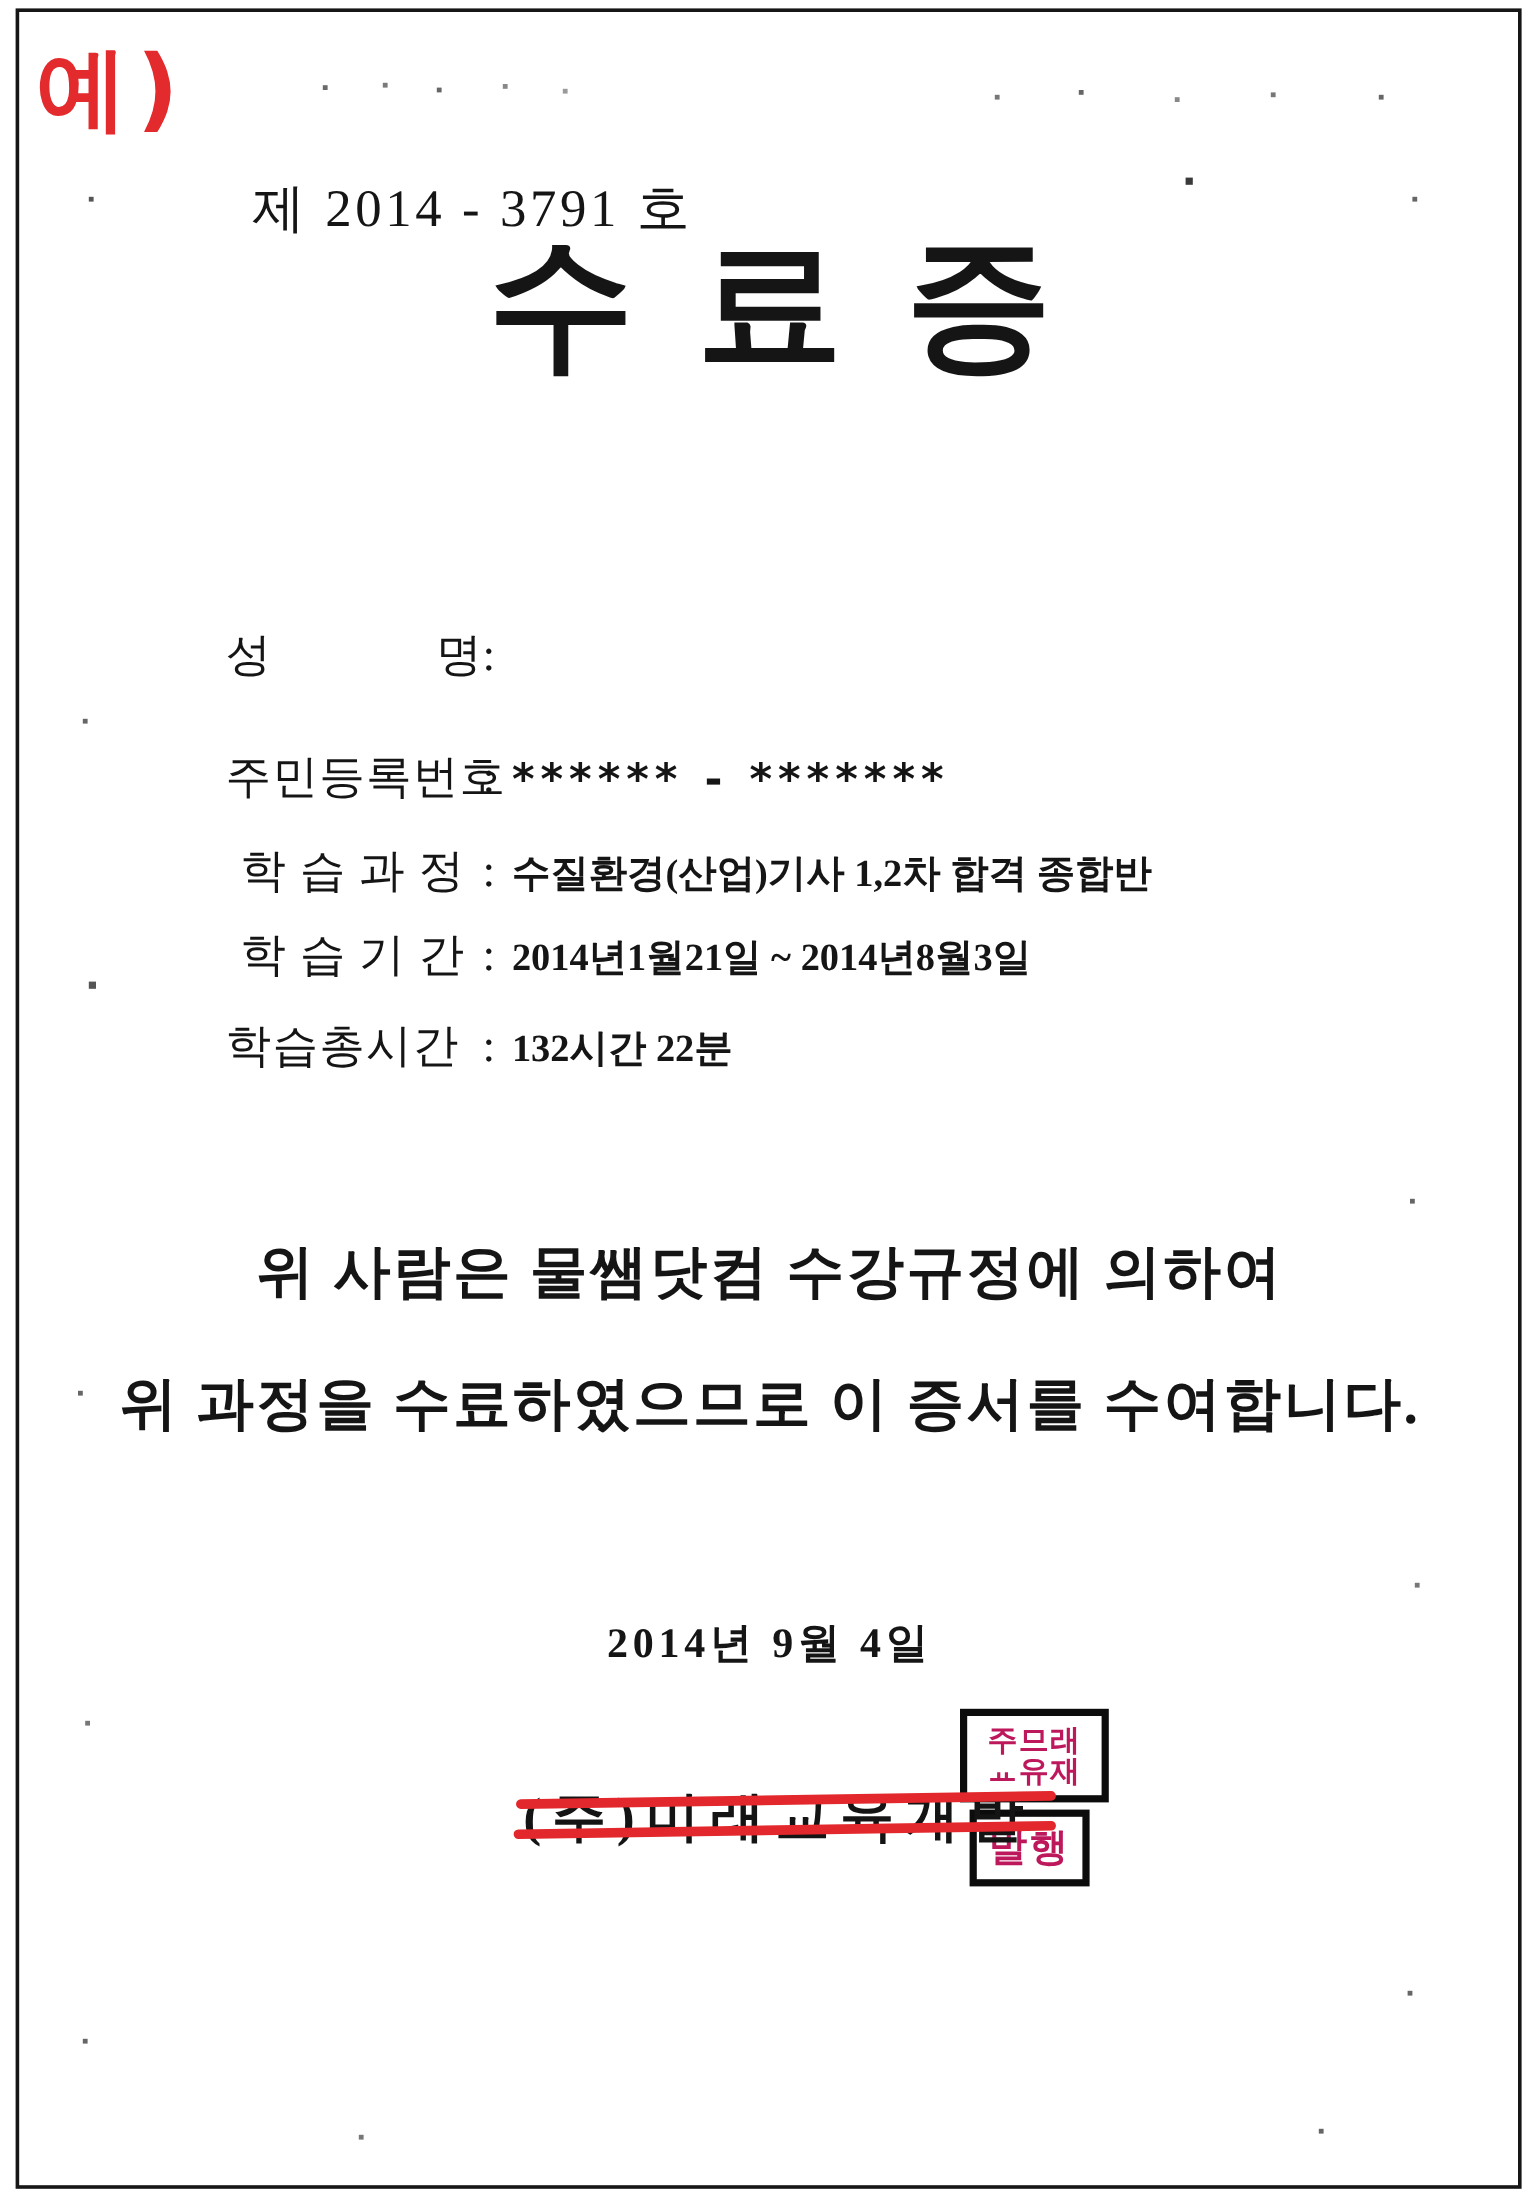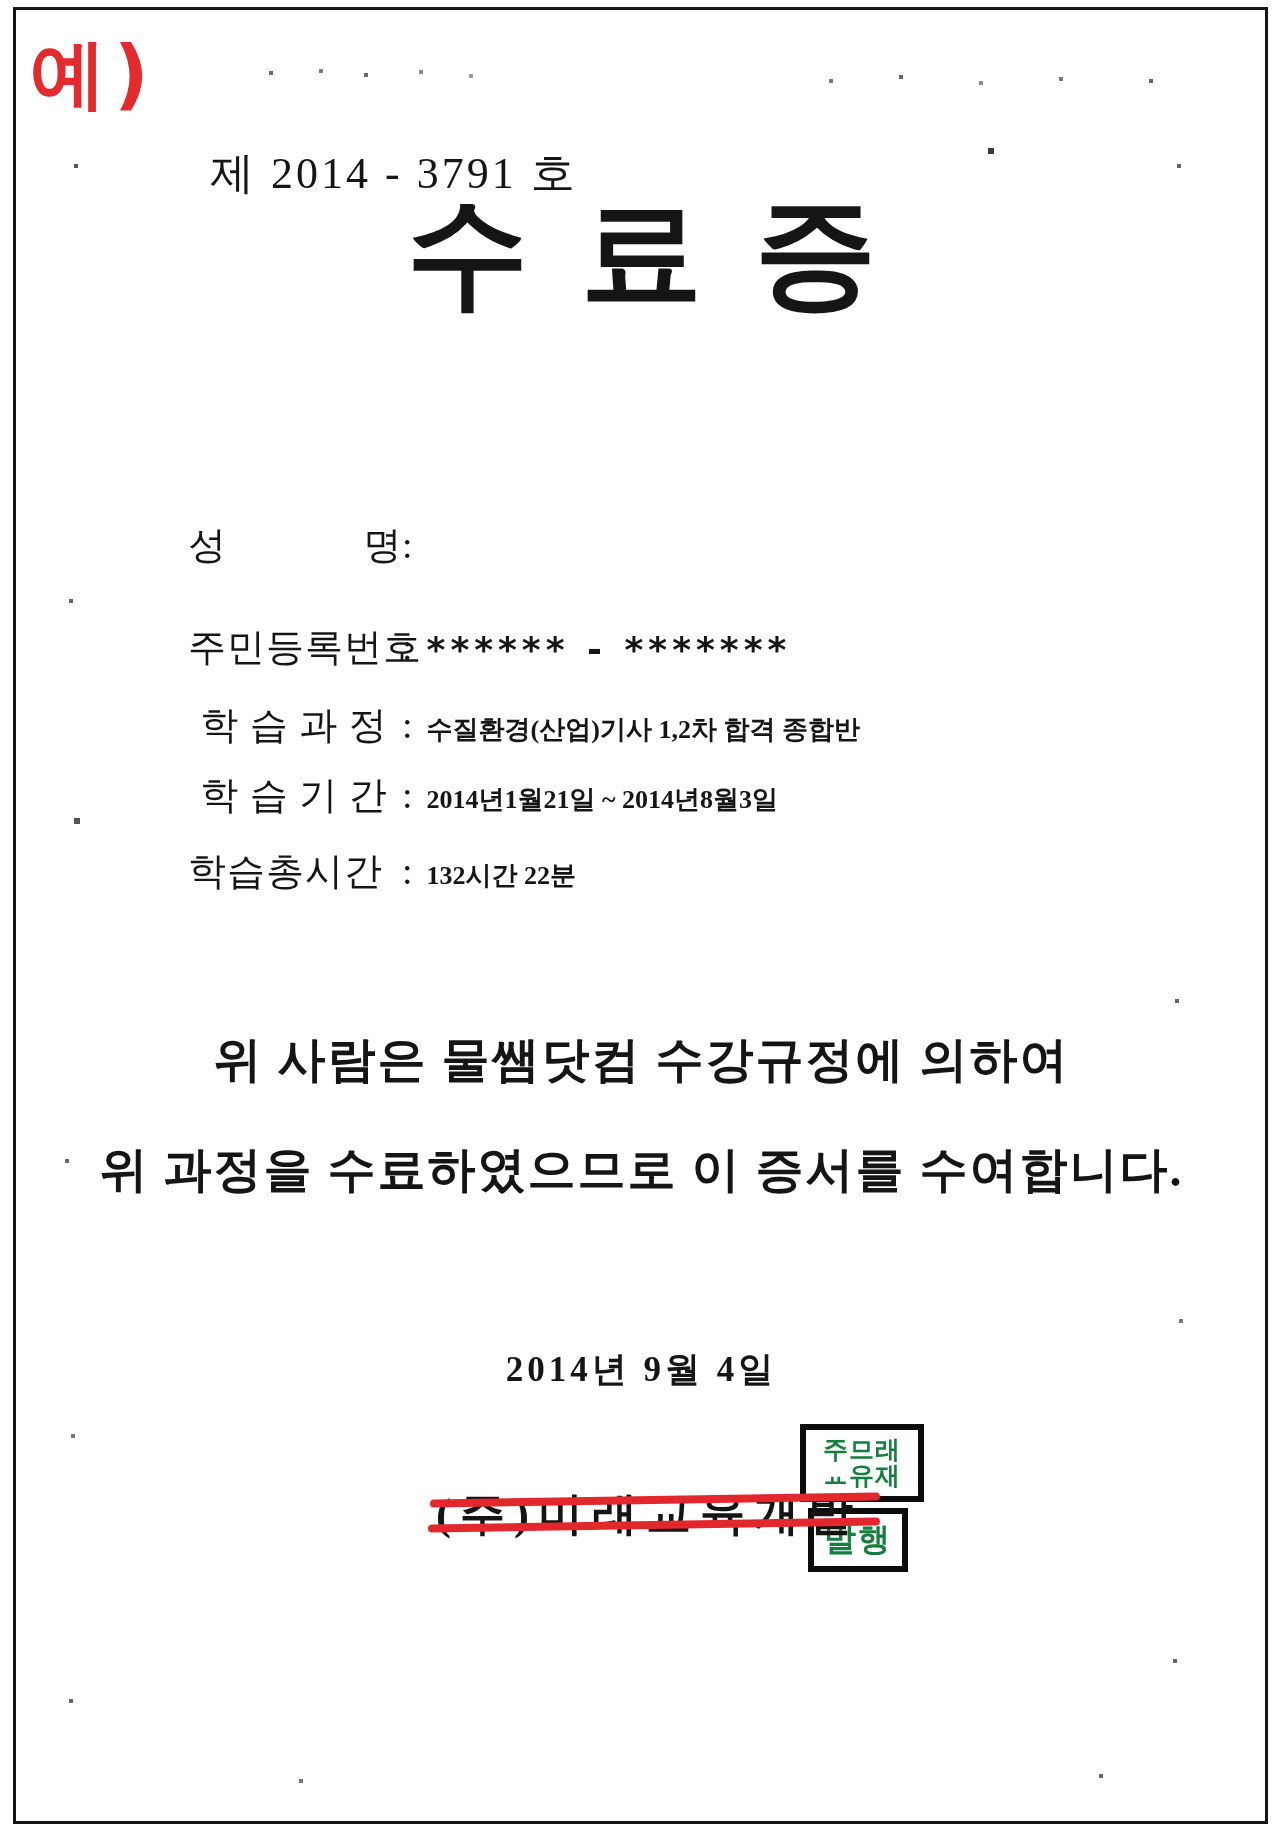--- a/index.html
+++ b/index.html
@@ -50,21 +50,21 @@
   .row{
     position:absolute;left:188px;
     display:flex;align-items:baseline;
   }
   .lbl{
     display:inline-block;width:212px;
     font-size:38px;white-space:pre;
     letter-spacing:1px;
   }
   .colon{font-size:38px;margin:0 14px 0 2px;}
-  .val{font-size:26px;font-weight:bold;white-space:pre;}
+  .val{font-size:32px;font-weight:bold;white-space:pre;}
   .val-name{font-size:52px;letter-spacing:8px;}
   .val-id{
     font-family:"DejaVu Sans","Liberation Sans",sans-serif;
     font-size:36px;letter-spacing:5px;position:relative;top:2px;
   }
   .row-name{top:520px;}
   .row-id{top:622px;}
   .row-course{top:700px;text-align:center;}
   .row-period{top:770px;text-align:center;}
   .row-total{top:846px;}
@@ -85,21 +85,21 @@
     filter:blur(0.3px);
   }
   .strike{
     position:absolute;height:8px;background:#e2282c;border-radius:5px;z-index:3;
   }
   .strike1{left:430px;top:1496px;width:450px;transform:rotate(-0.9deg);}
   .strike2{left:428px;top:1521px;width:452px;transform:rotate(-0.9deg);}
   .seal{
     position:absolute;left:800px;top:1424px;z-index:1;
     font-family:"DejaVu Sans","Liberation Sans",sans-serif;
-    color:#15803d;
+    color:#be185d;
   }
   .seal-top{
     width:112px;height:66px;border:6px solid #0c0c0c;
     display:flex;flex-direction:column;justify-content:center;align-items:center;
     font-size:25px;font-weight:bold;line-height:1.05;letter-spacing:1px;
     overflow:hidden;
   }
   .seal-bottom{
     width:88px;height:52px;border:6px solid #0c0c0c;
     margin:6px 0 0 8px;

